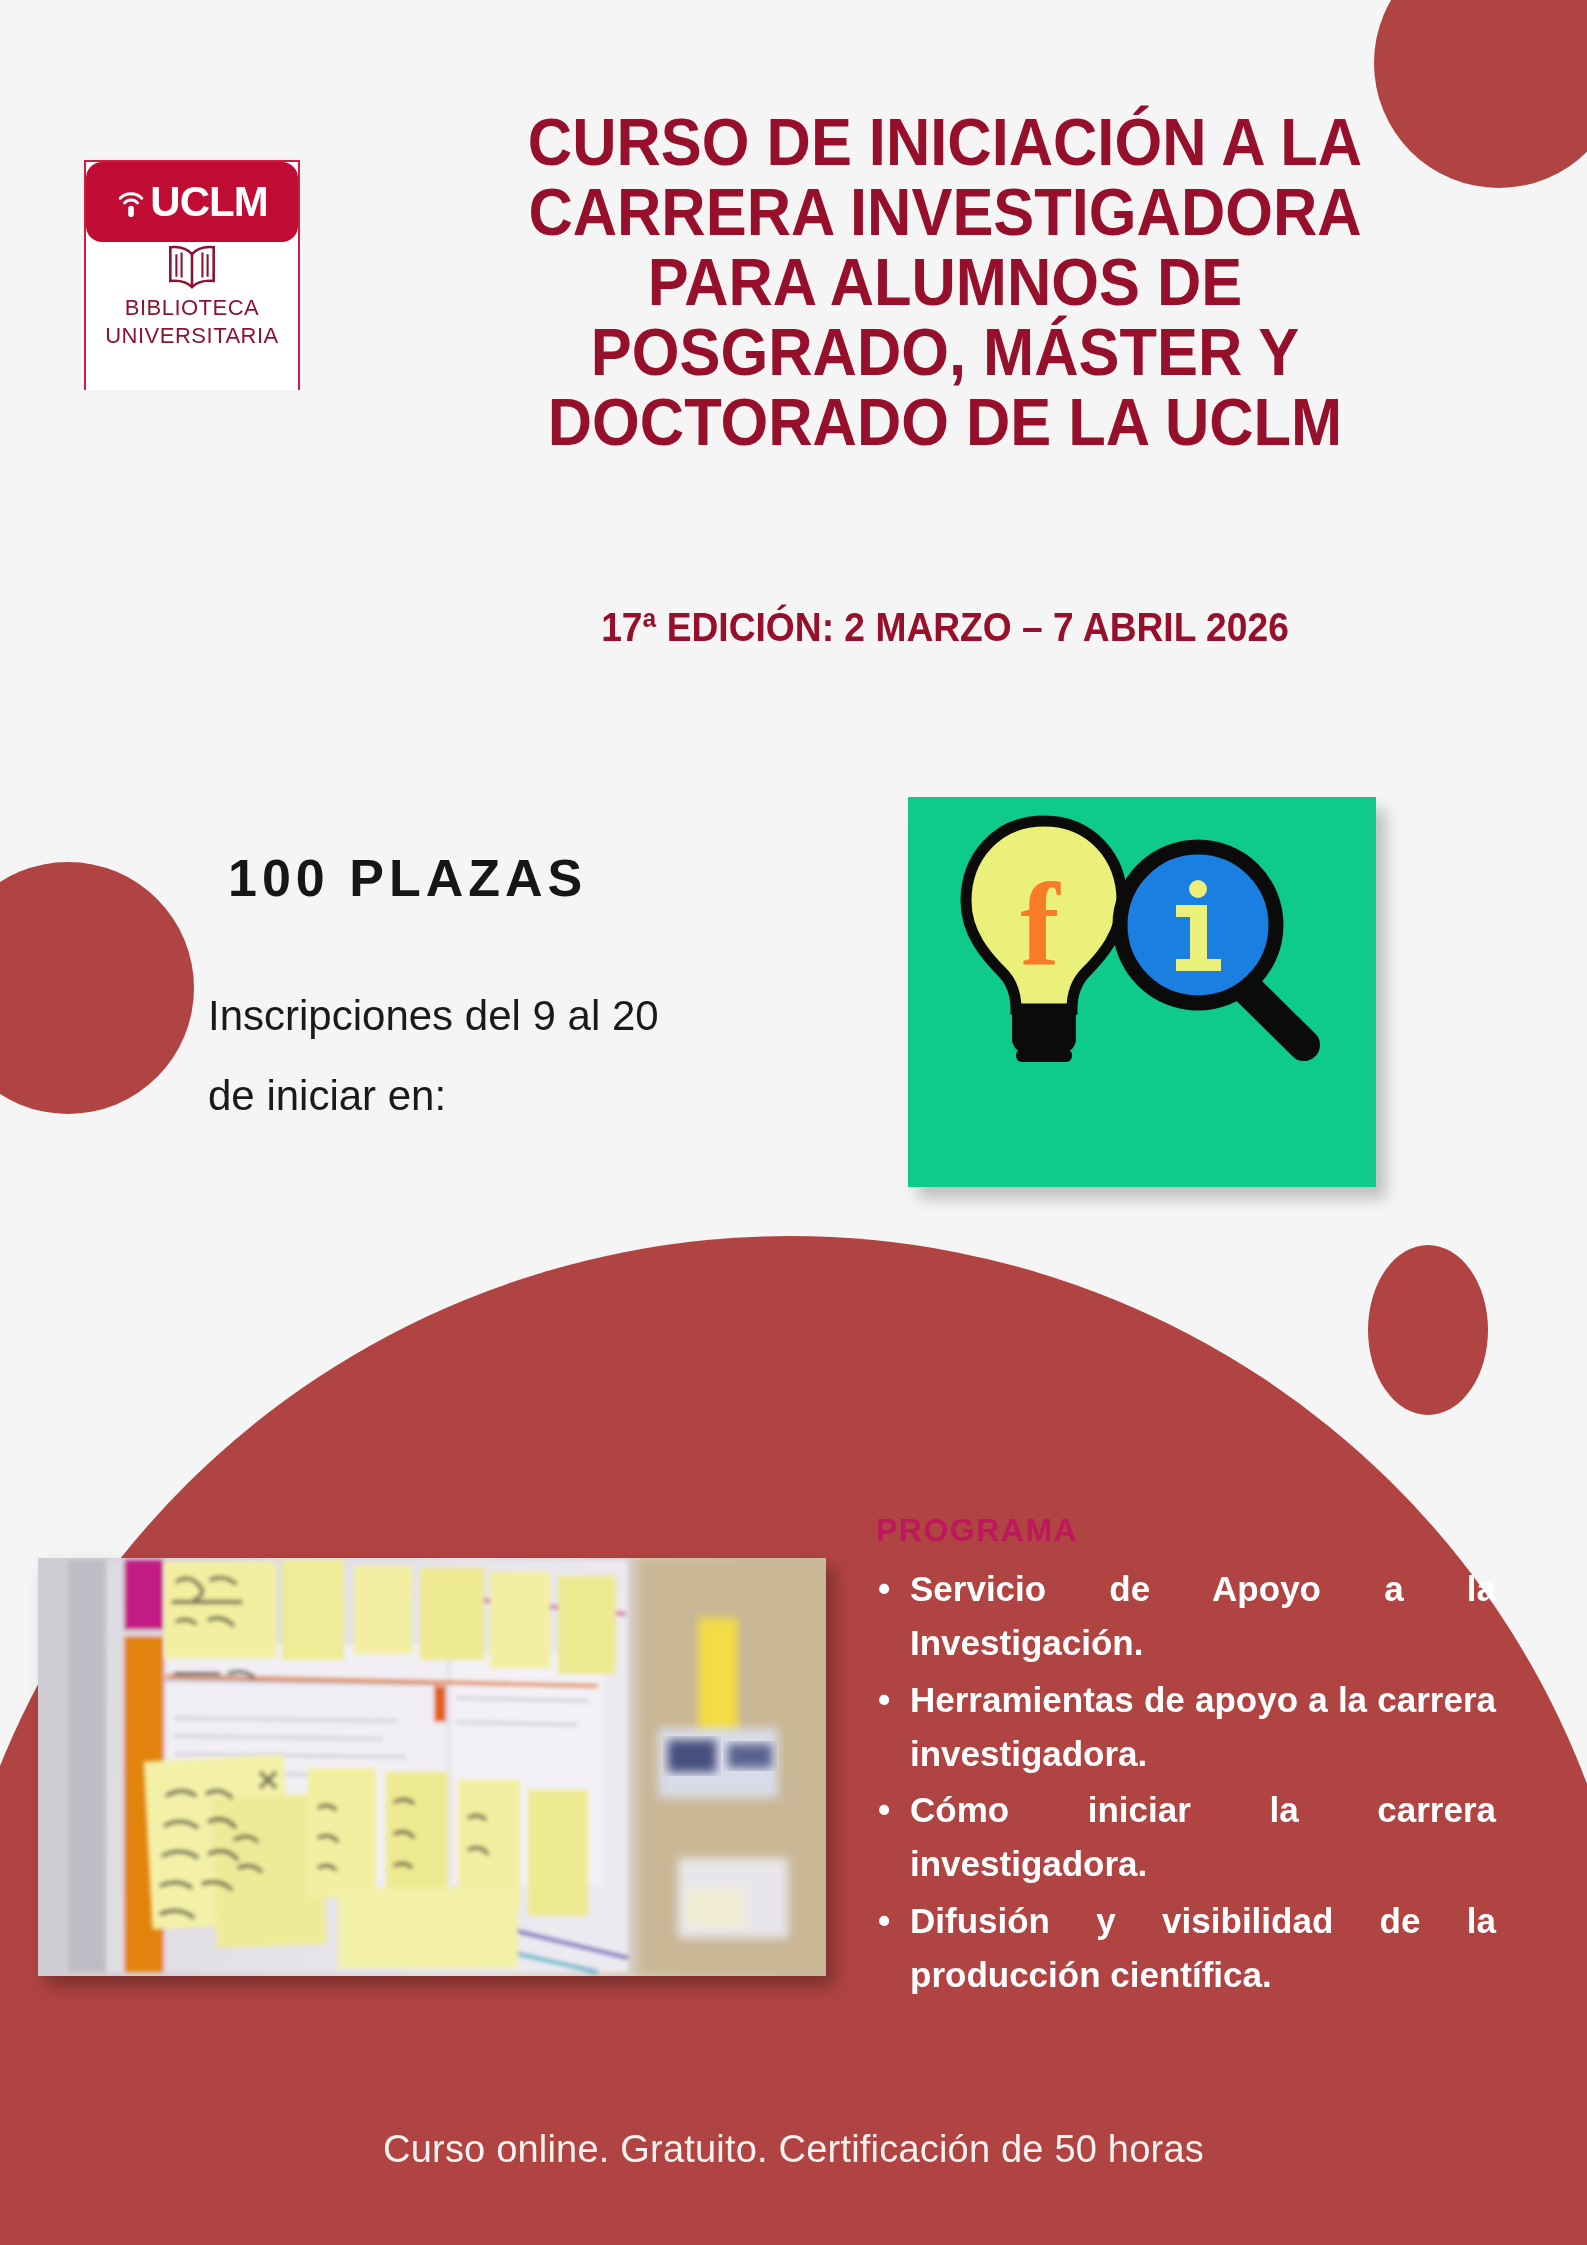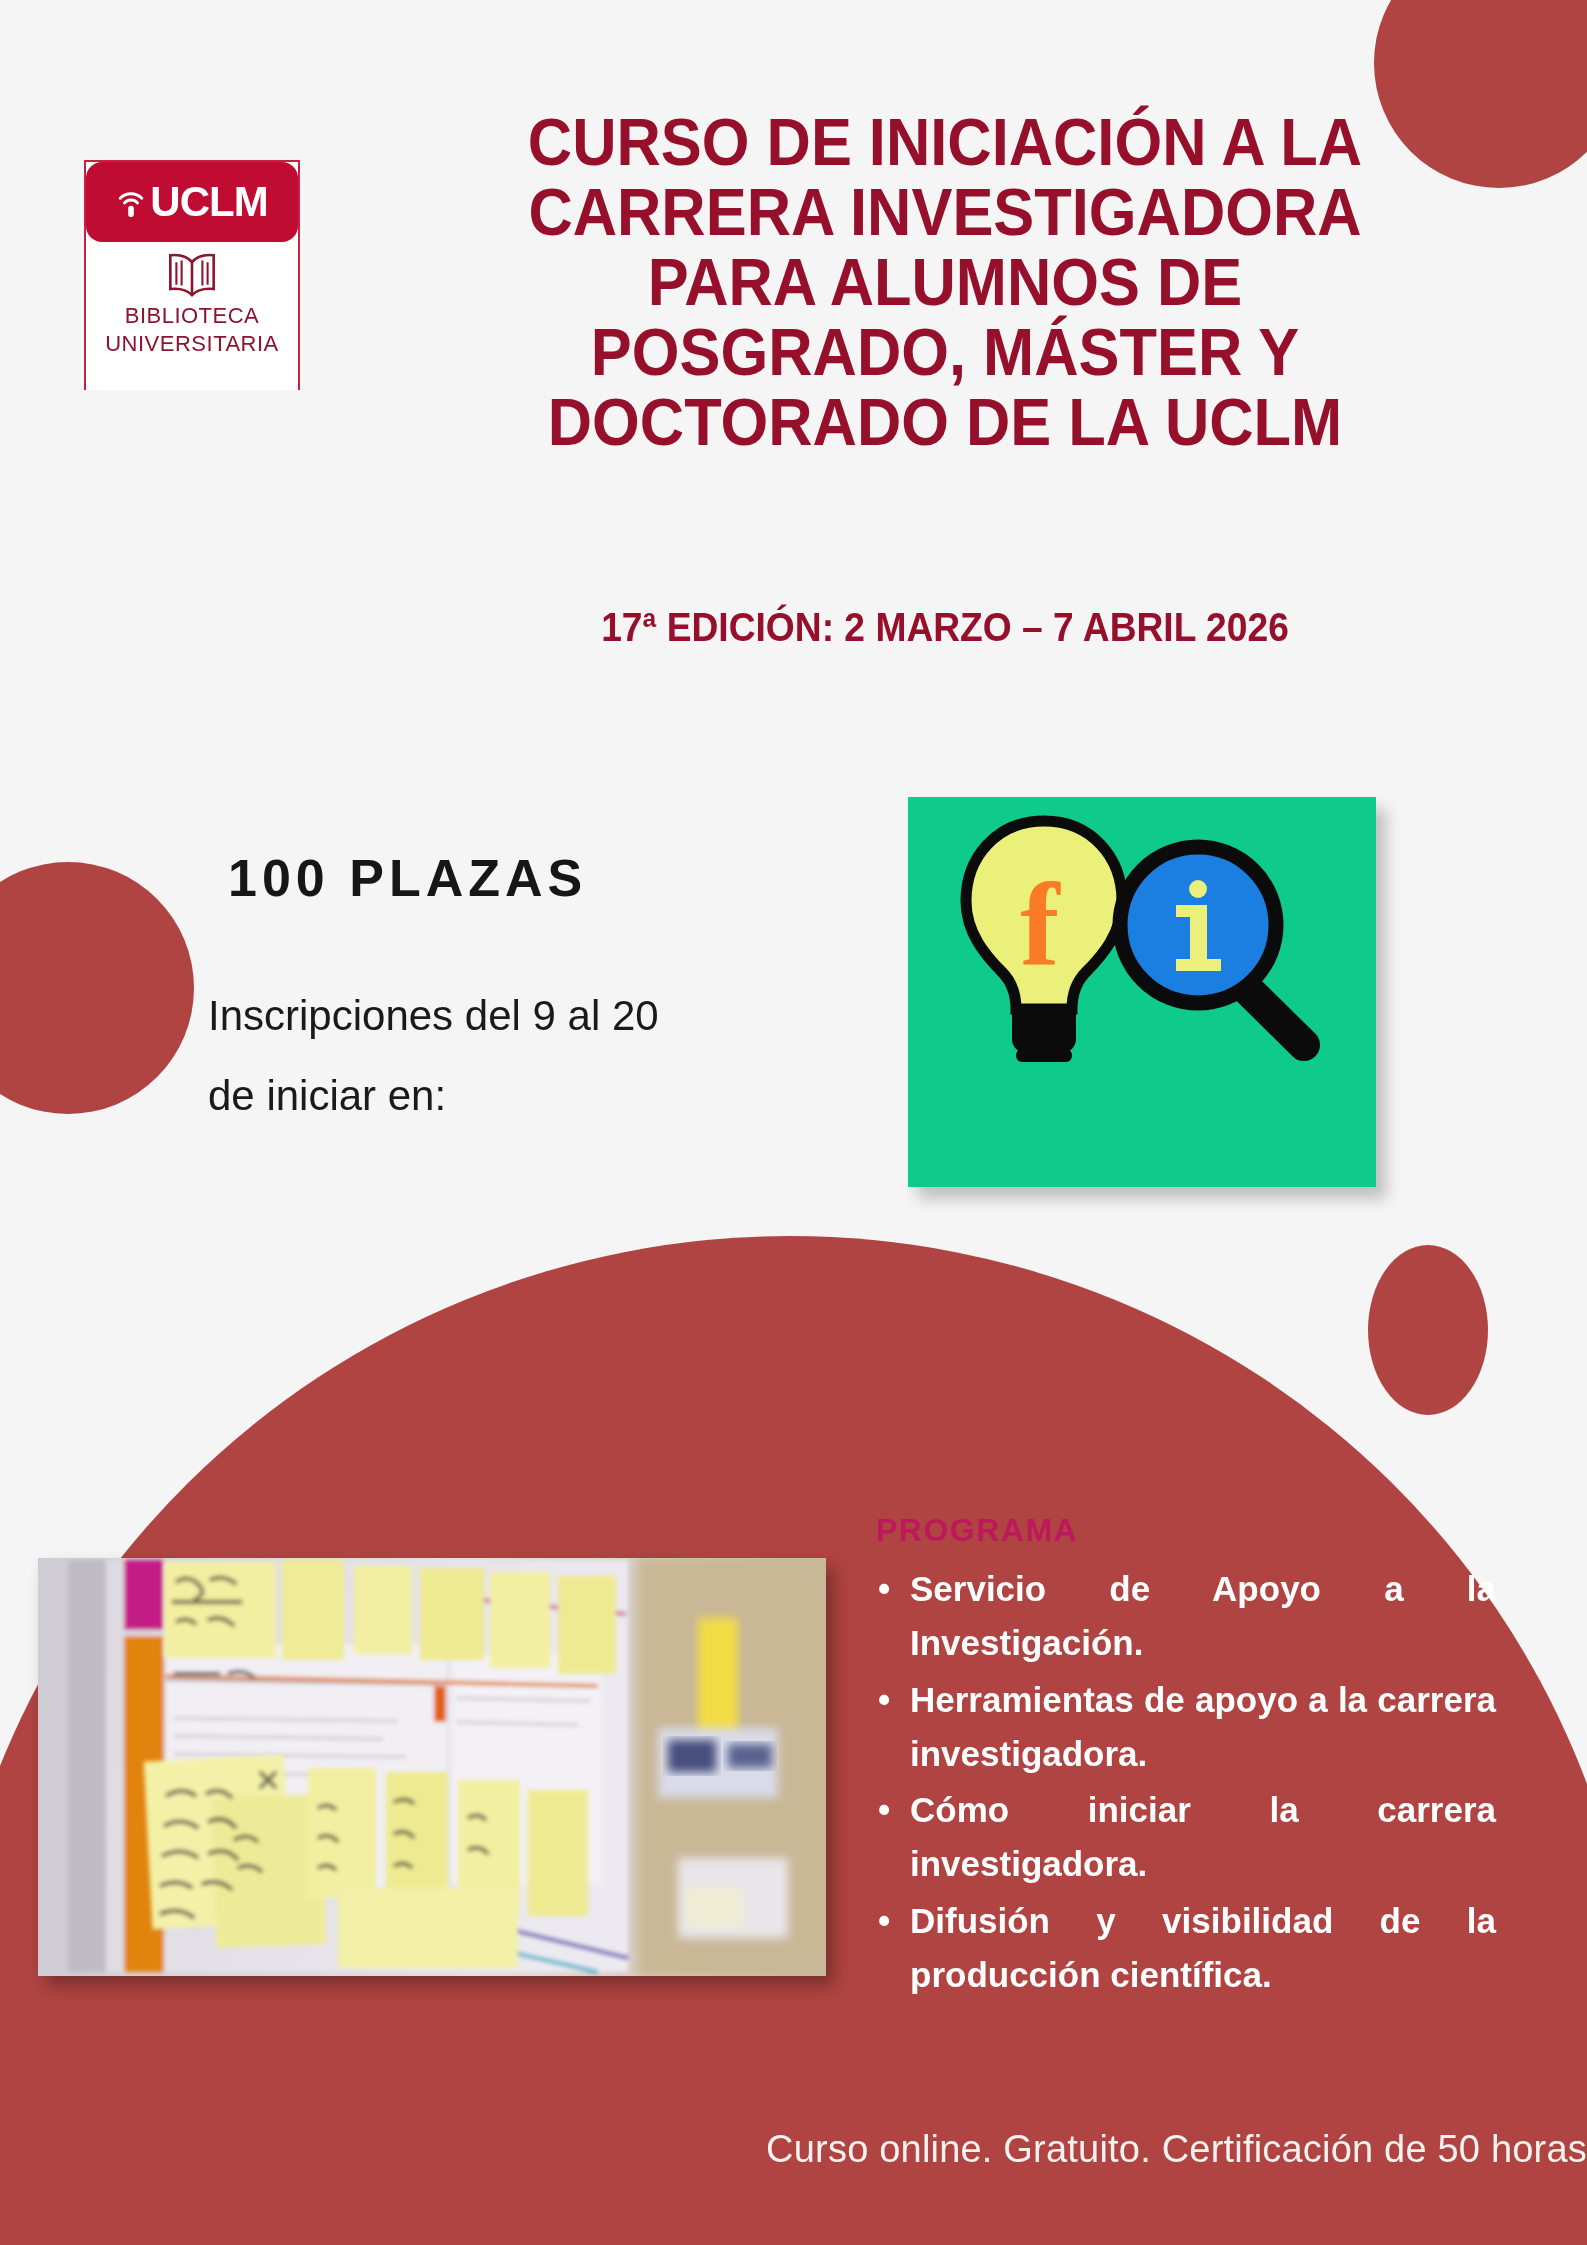--- a/index.html
+++ b/index.html
@@ -69,21 +69,20 @@
     letter-spacing: -1px;
     font-family: "Liberation Sans", sans-serif;
   }
   .logo-bottom {
     height: 148px;
     background: #ffffff;
     display: flex;
     flex-direction: column;
     align-items: center;
     justify-content: flex-start;
-    padding-top: 8px;
     box-sizing: border-box;
   }
   .logo-book { width: 56px; height: 52px; }
   .logo-lib-line {
     color: #8c1430;
     font-size: 22px;
     line-height: 28px;
     letter-spacing: 0.5px;
     font-family: "Liberation Sans", sans-serif;
   }
@@ -189,21 +188,21 @@
     position: absolute;
     left: -32px;
     top: 0;
   }
 
   
   .footer {
     position: absolute;
     left: 0; top: 2128px;
     width: 1587px;
-    text-align: right;
+    text-align: center;
     color: #f6f2ef;
     font-size: 38px;
     font-weight: 400;
     letter-spacing: 0.2px;
   }
 </style>
 </head>
 <body>
 
 <div class="poster">

